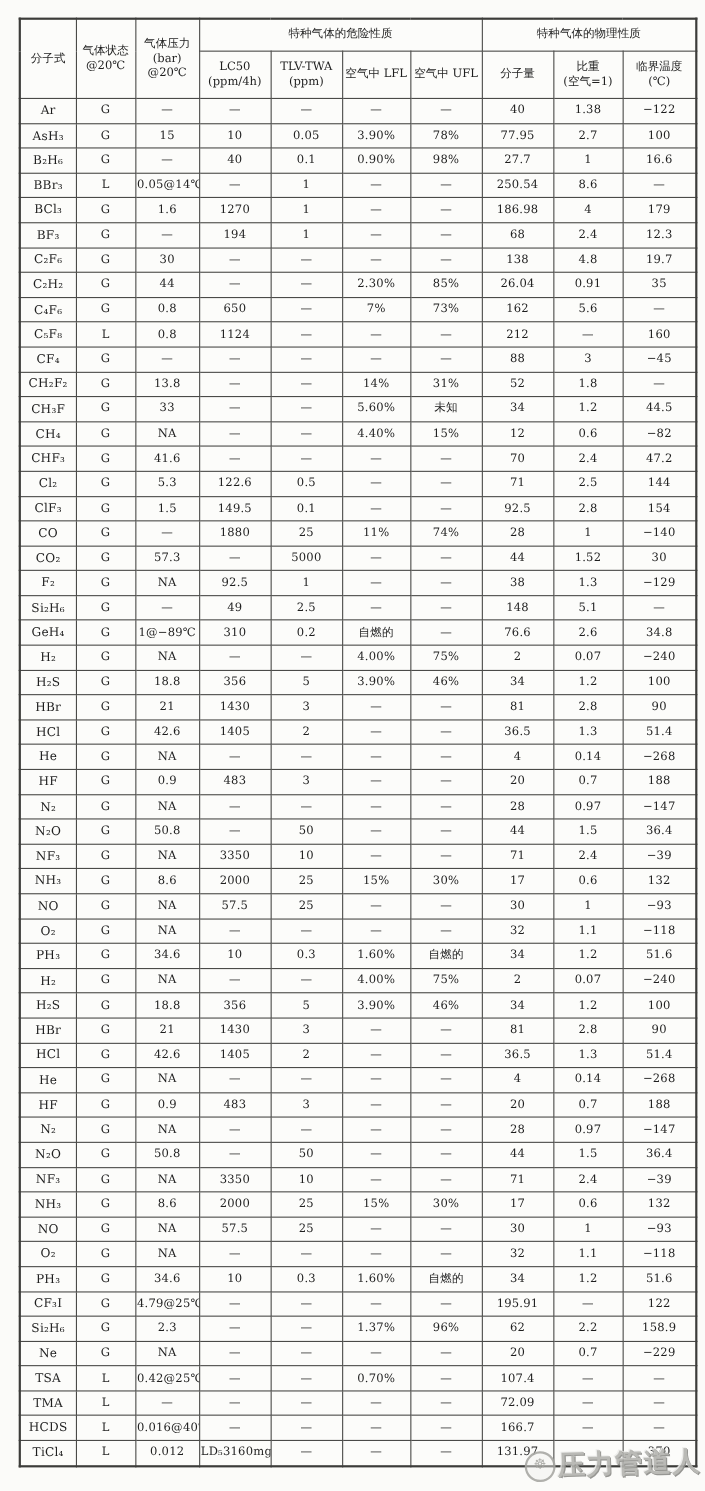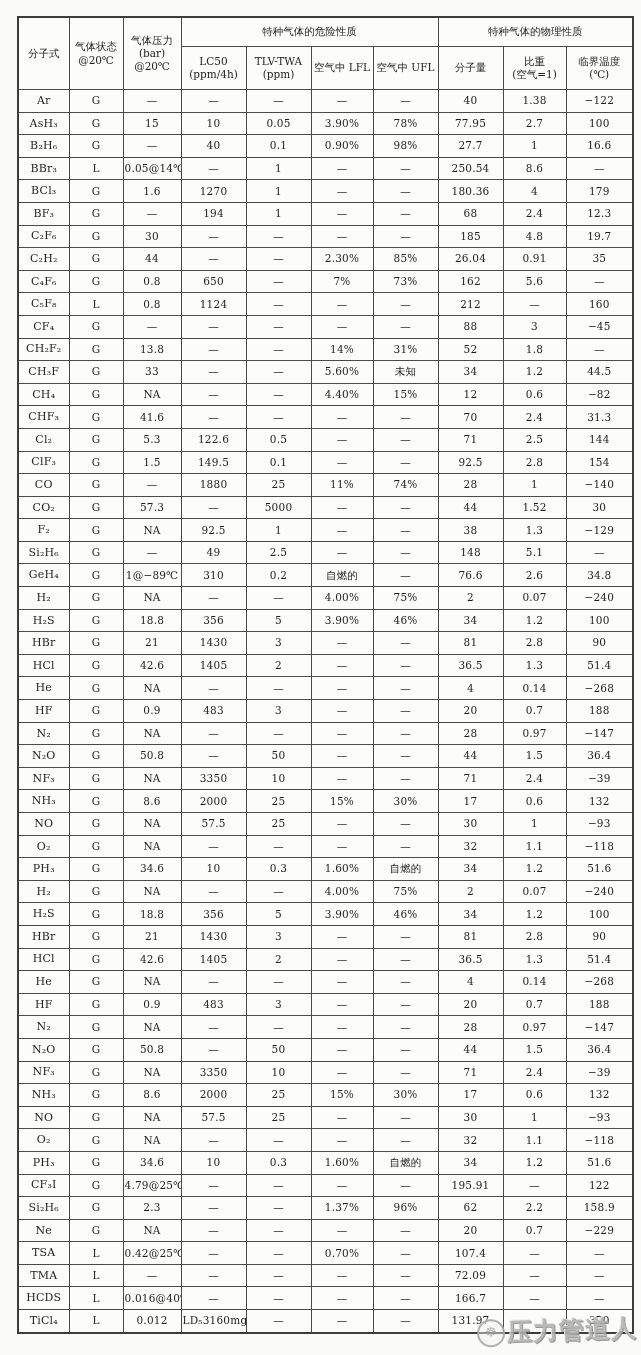--- a/index.html
+++ b/index.html
@@ -142,21 +142,21 @@
         <td>—</td>
       </tr>
       <tr>
         <td>BCl₃</td>
         <td>G</td>
         <td>1.6</td>
         <td>1270</td>
         <td>1</td>
         <td>—</td>
         <td>—</td>
-        <td>180.36</td>
+        <td>186.98</td>
         <td>4</td>
         <td>179</td>
       </tr>
       <tr>
         <td>BF₃</td>
         <td>G</td>
         <td>—</td>
         <td>194</td>
         <td>1</td>
         <td>—</td>
@@ -166,21 +166,21 @@
         <td>12.3</td>
       </tr>
       <tr>
         <td>C₂F₆</td>
         <td>G</td>
         <td>30</td>
         <td>—</td>
         <td>—</td>
         <td>—</td>
         <td>—</td>
-        <td>185</td>
+        <td>138</td>
         <td>4.8</td>
         <td>19.7</td>
       </tr>
       <tr>
         <td>C₂H₂</td>
         <td>G</td>
         <td>44</td>
         <td>—</td>
         <td>—</td>
         <td>2.30%</td>
@@ -264,21 +264,21 @@
       <tr>
         <td>CHF₃</td>
         <td>G</td>
         <td>41.6</td>
         <td>—</td>
         <td>—</td>
         <td>—</td>
         <td>—</td>
         <td>70</td>
         <td>2.4</td>
-        <td>31.3</td>
+        <td>47.2</td>
       </tr>
       <tr>
         <td>Cl₂</td>
         <td>G</td>
         <td>5.3</td>
         <td>122.6</td>
         <td>0.5</td>
         <td>—</td>
         <td>—</td>
         <td>71</td>

